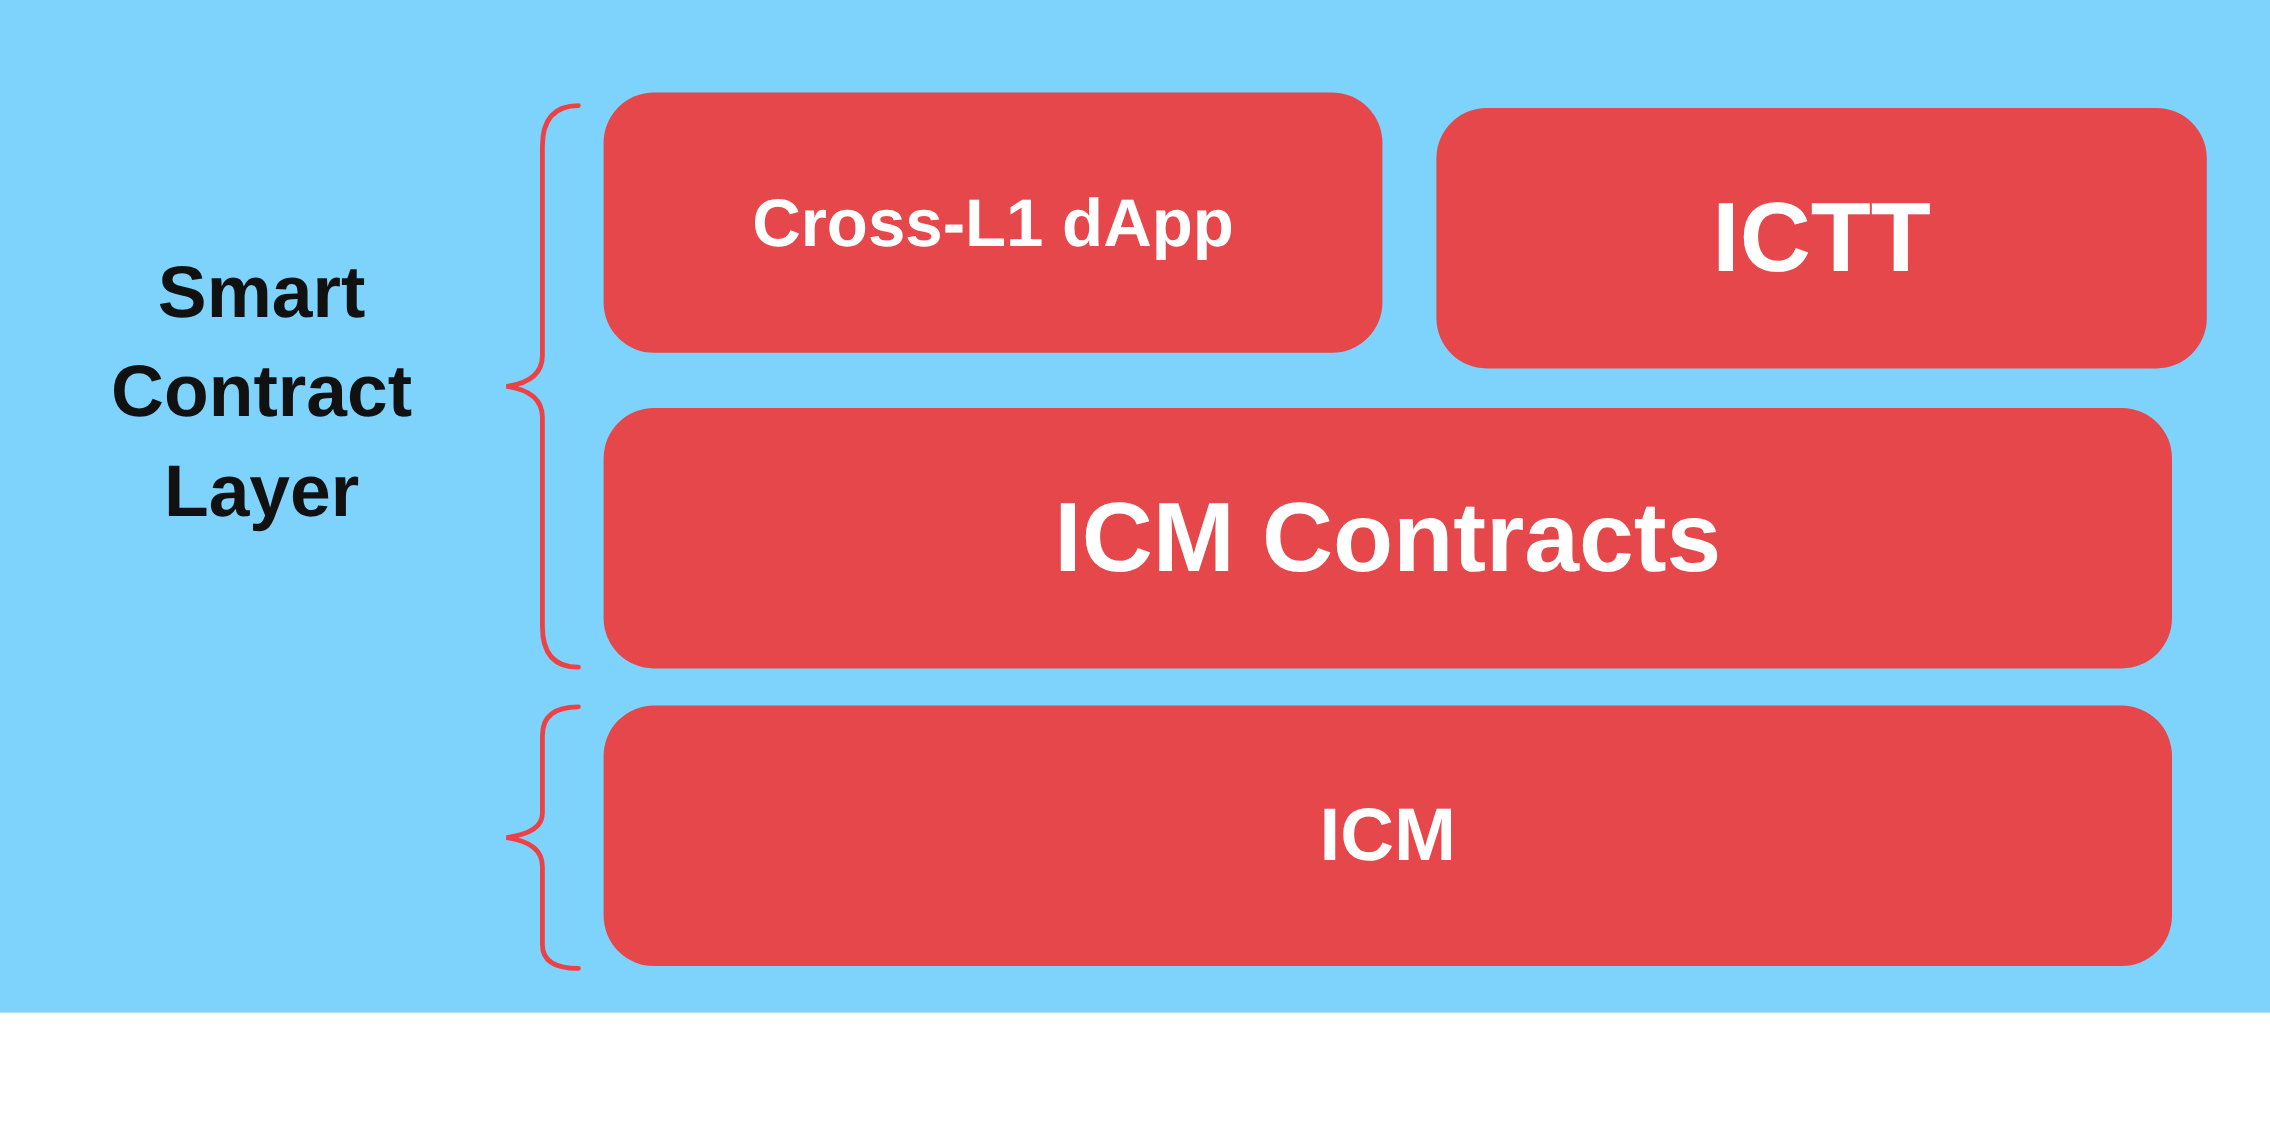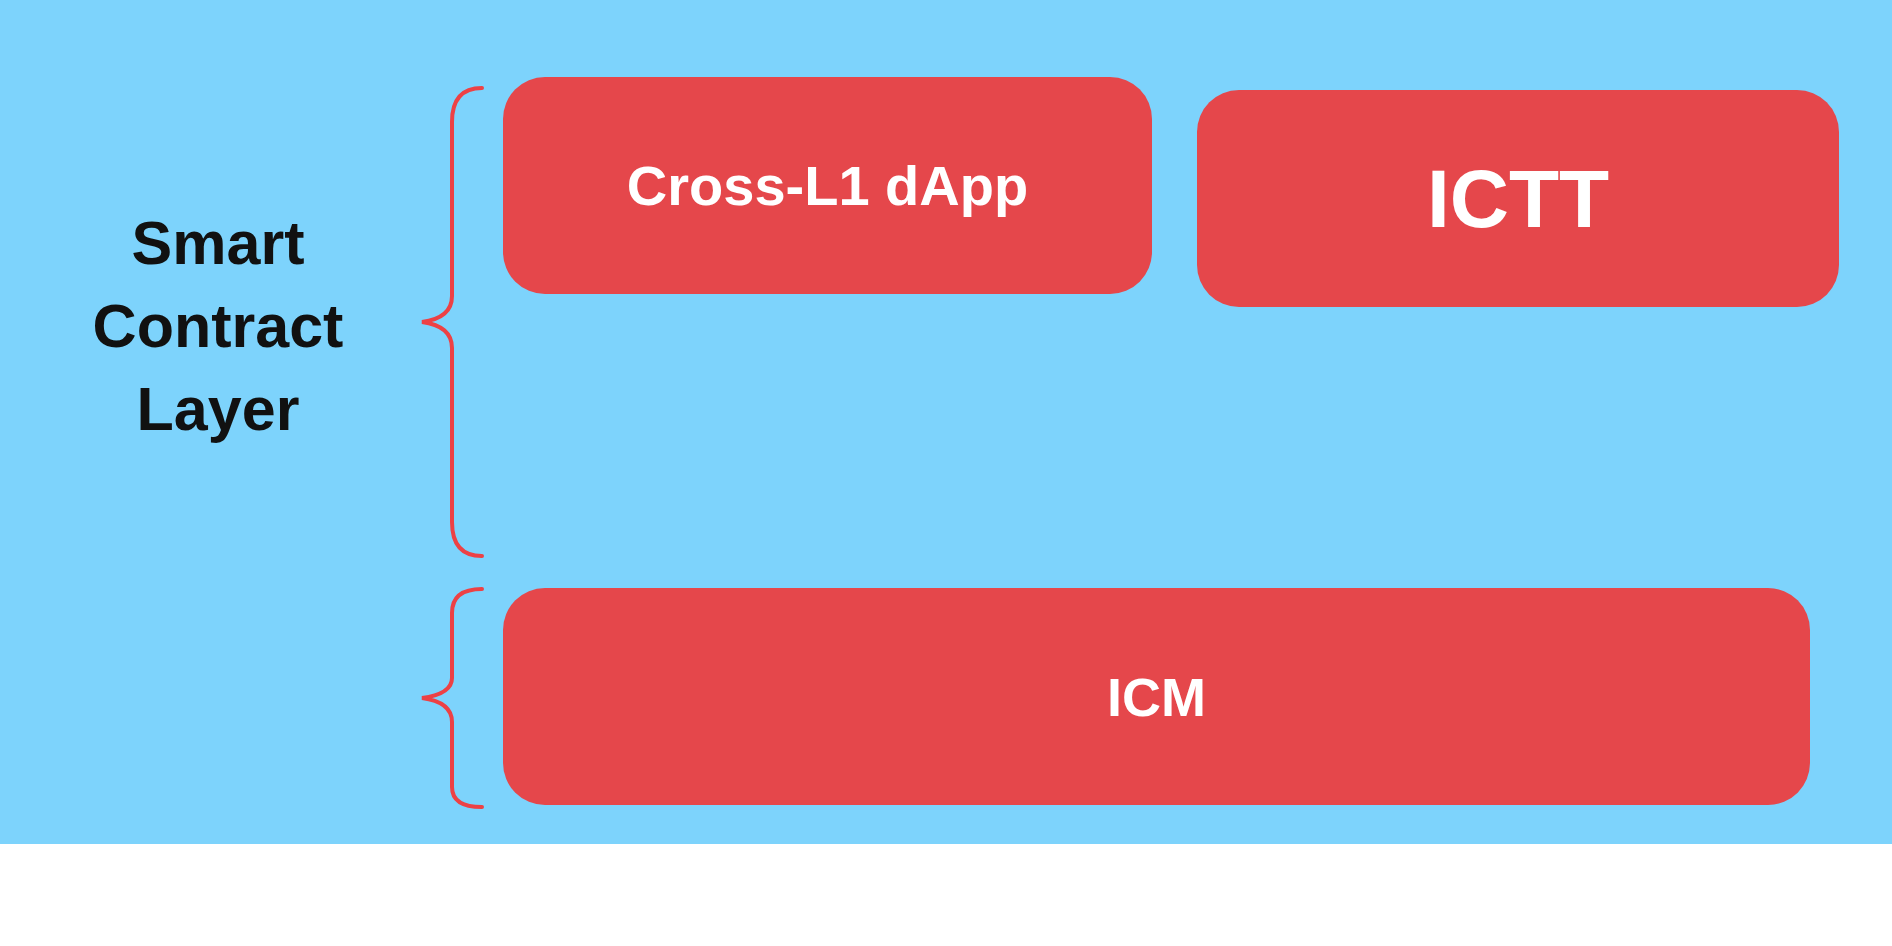--- a/index.html
+++ b/index.html
@@ -49,41 +49,44 @@
     border-radius: 42px;
     display: flex;
     align-items: center;
     justify-content: center;
     color: #ffffff;
     font-weight: bold;
   }
   #box-cross { left: 503px;  top: 77px;  width: 649px;  height: 217px; font-size: 56px; justify-content: center; }
   #box-ictt  { left: 1197px; top: 90px;  width: 642px;  height: 217px; font-size: 82px; }
   #box-icmc  { left: 503px;  top: 340px; width: 1307px; height: 217px; font-size: 82px; }
-  #box-icm   { left: 503px;  top: 588px; width: 1307px; height: 217px; font-size: 54px; }
+  #box-icm   { left: 503px;  top: 588px; width: 1307px; height: 217px; font-size: 62px; }
 </style>
 </head>
 <body>
 
 <div class="canvas">
 
   <div class="side-label" id="label-smart">Smart Contract Layer</div>
 
   <svg class="brace" id="brace-smart" width="90" height="484" viewBox="0 0 90 484">
     <path d="M 77 8 Q 47 8 47 42 L 47 216 Q 47 238 17 242 Q 47 246 47 268 L 47 442 Q 47 476 77 476"></path>
   </svg>
 
   <div class="box" id="box-cross">
     <span>Cross-L1 dApp</span>
   </div>
 
   <div class="box" id="box-ictt">
     <span>ICTT</span>
   </div>
 
+  <div class="box" id="box-icmc">
+    <span>ICM Contracts</span>
+  </div>
 
 
   <svg class="brace" id="brace-vm" width="90" height="234" viewBox="0 0 90 234">
     <path d="M 77 8 Q 47 8 47 32 L 47 97 Q 47 113 17 117 Q 47 121 47 141 L 47 206 Q 47 226 77 226"></path>
   </svg>
 
   <div class="box" id="box-icm">
     <span>ICM</span>
   </div>
 

